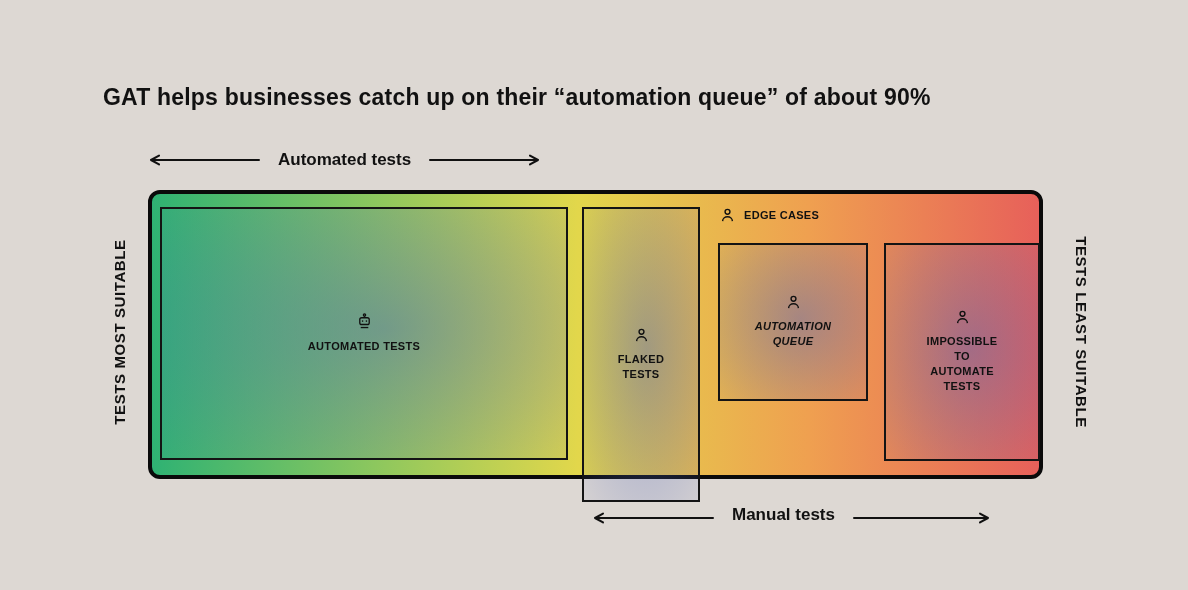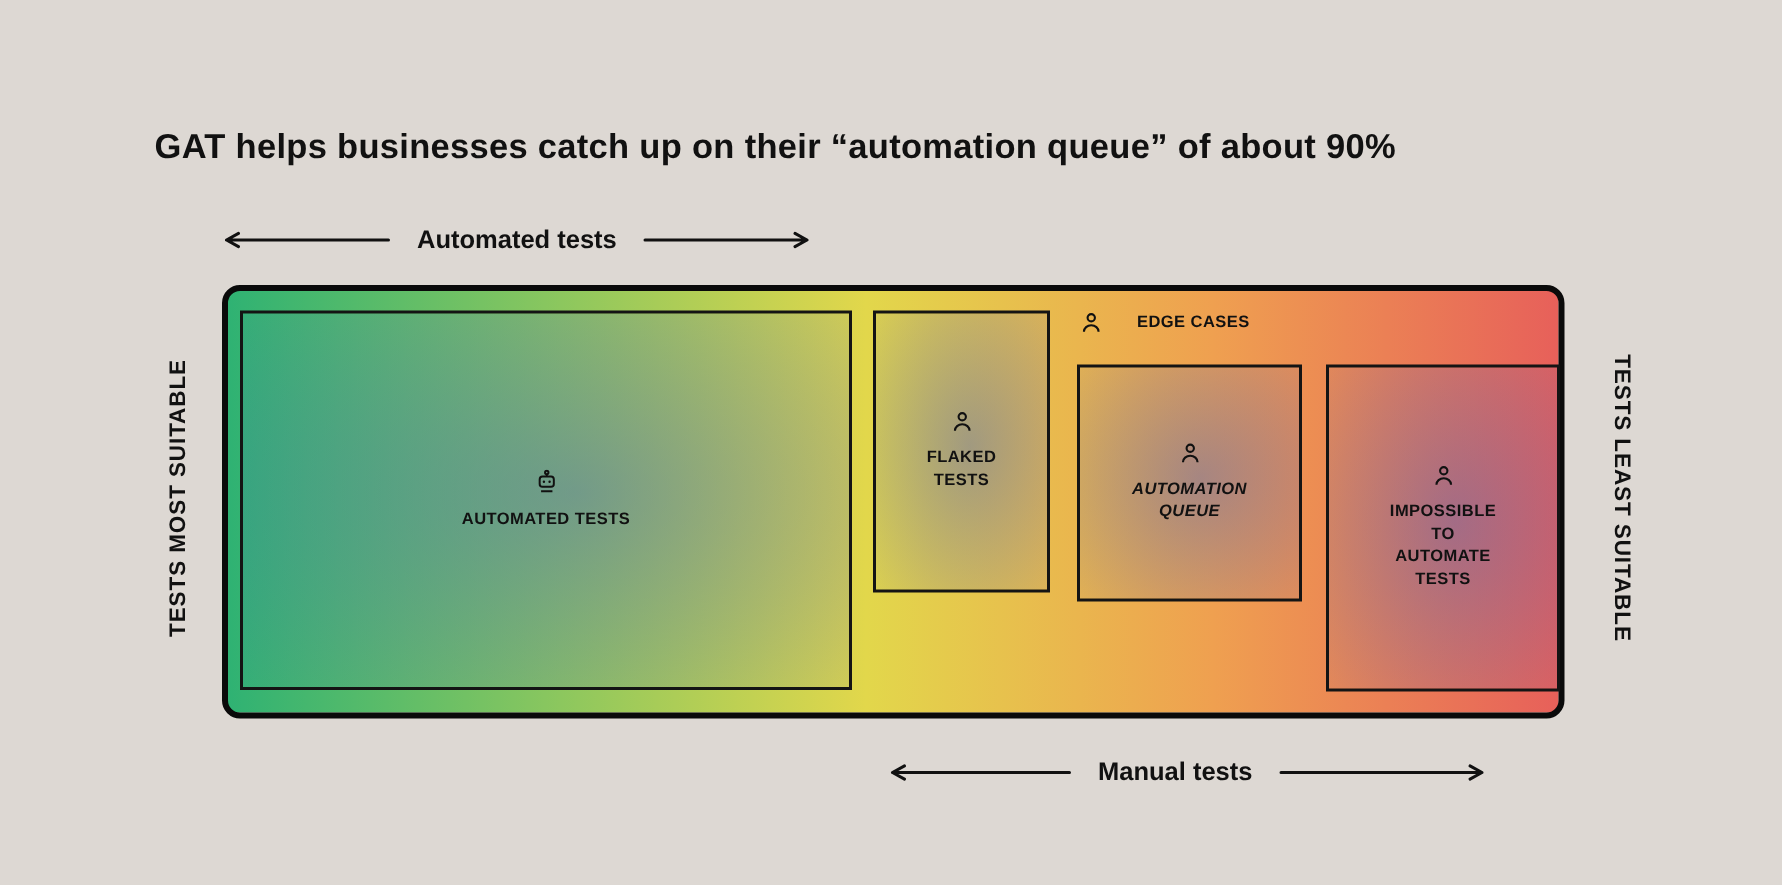--- a/index.html
+++ b/index.html
@@ -12,21 +12,21 @@
     overflow:hidden;
   }
   .title {
     position:absolute; left:103px; top:84px;
     font-size:23px; font-weight:bold; letter-spacing:0.2px;
   }
   .axis-row {
     position:absolute; display:flex; align-items:center; gap:16px;
   }
   .axis-row.top { left:148px; top:150px; }
-  .axis-row.bottom { left:592px; top:505px; }
+  .axis-row.bottom { left:592px; top:505px;align-items:flex-end; }
   .axis-label { font-size:17px; font-weight:bold; white-space:nowrap; }
   .v-label {
     position:absolute; font-size:15px; font-weight:bold; letter-spacing:0.6px;
     white-space:nowrap;
   }
   .v-label.left  { left:119px;  top:332px; transform:translate(-50%,-50%) rotate(-90deg); }
   .v-label.right { left:1081px; top:332px; transform:translate(-50%,-50%) rotate(90deg); }
 
   .container {
     position:absolute; left:148px; top:190px; width:895px; height:289px;
@@ -44,26 +44,26 @@
     display:flex; flex-direction:column; align-items:center; justify-content:center;
     gap:9px; text-align:center;
     background:radial-gradient(ellipse at 55% 48%,
       rgba(77,99,190,0.45) 0%, rgba(77,99,190,0.22) 60%, rgba(77,99,190,0.06) 100%);
   }
   .box-label {
     font-size:11px; font-weight:bold; letter-spacing:0.3px; line-height:1.35;
     padding:0 14px;
   }
   .box-1 { left:8px;   top:13px; width:408px; height:253px; }
-  .box-2 { left:430px; top:13px; width:118px; height:188px; }
+  .box-2 { left:430px; top:13px; width:118px; height:295px; }
   .box-3 { left:566px; top:49px; width:150px; height:158px;font-style:italic; }
   .box-4 { left:732px; top:49px; width:156px; height:218px; }
   .edge-cases {
     position:absolute; left:568px; top:14px;
-    display:flex; align-items:center; gap:23px;
+    display:flex; align-items:center; gap:9px;
   }
   .edge-cases .box-label { padding:0; }
   .icon { display:inline-flex; line-height:0; }
 </style>
 </head>
 <body>
 
 <div class="canvas">
 
   <div class="title">GAT helps businesses catch up on their “automation queue” of about 90%</div>

